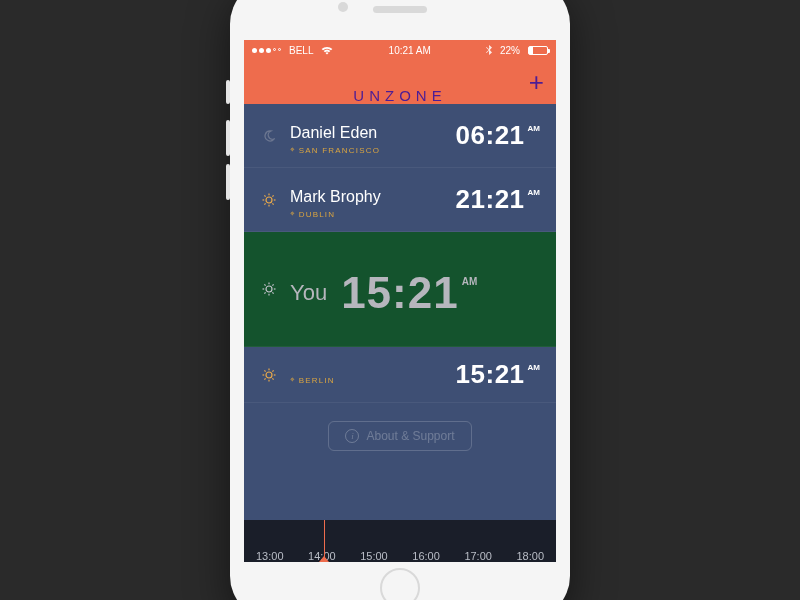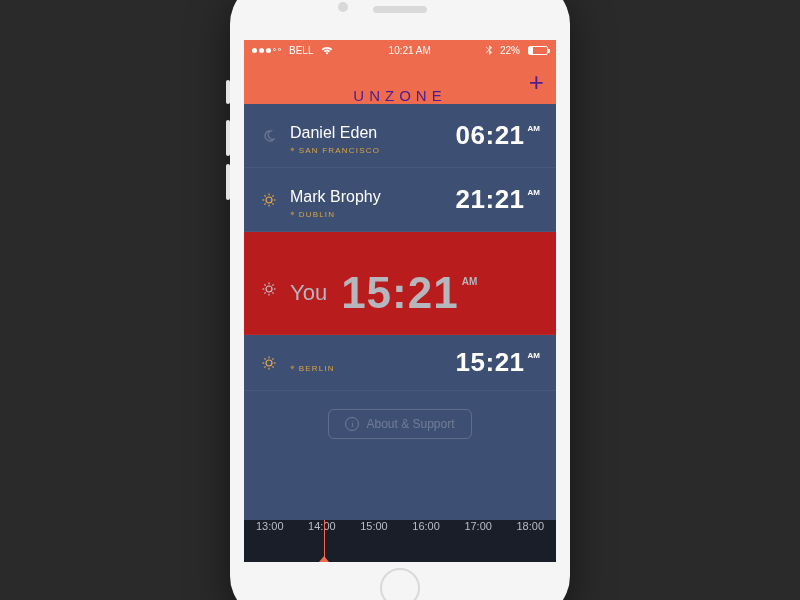--- a/index.html
+++ b/index.html
@@ -64,22 +64,22 @@
     position: absolute; right: 12px; top: 50%; transform: translateY(-50%);
     font-size: 26px; font-weight: 200; line-height: 1; cursor: pointer;
   }
   .list { flex: 1; display: flex; flex-direction: column; }
   .row {
     display: flex; align-items: center; padding: 12px 16px 12px 14px;
     border-bottom: 1px solid rgba(255,255,255,0.06);
     color: #fff;
   }
   .row.you {
-    background: #b91c1c; color: #b6b6bd;
-    padding-top: 28px; padding-bottom: 16px;
+    background: #14532d; color: #b6b6bd;
+    padding-top: 28px; padding-bottom: 28px;
   }
   .row-icon { width: 22px; display:flex; justify-content:center; }
   .row-main { flex: 1; margin-left: 10px; display:flex; flex-direction:column;margin-top:8px; }
   .name { font-size: 16px; font-weight: 300; }
   .loc { font-size: 8px; letter-spacing: 1.2px; text-transform: uppercase; color: #d9a441; display:flex; align-items:center; gap:3px; margin-top:3px;}
   .time-wrap { display:flex; align-items: flex-start; }
   .time { font-size: 26px; font-weight: 800; letter-spacing: 0.5px; }
   .ampm { font-size: 8px; font-weight: 700; margin-left: 3px; margin-top: 4px; }
   .row.you .name { font-size: 22px; font-weight: 300; }
   .row.you .time { font-size: 44px; font-weight: 700; letter-spacing: 1px; }
@@ -87,21 +87,21 @@
   .row.you .row-main { flex-direction: row; align-items: center; }
   .row.you .name { margin-right: 14px; }
   .about-wrap { display:flex; justify-content:center; padding: 18px 0 8px; }
   .about-btn {
     border: 1px solid rgba(255,255,255,0.18); color: rgba(255,255,255,0.25);
     border-radius: 6px; padding: 7px 16px; font-size: 12px;
     display: flex; align-items: center; gap: 7px; cursor: pointer;
   }
   .timeline {
     height: 42px; background: #1a1e29;
-    display: flex; align-items: flex-start; justify-content: space-between;
+    display: flex; align-items: flex-end; justify-content: space-between;
     padding: 0 12px; position: relative;
   }
   .tick { color: #b9bdc6; font-size: 11px; }
   .timeline::before {
     content:""; position:absolute; top:0; left:50%; transform:translateX(-76px);
     width:1px; height:100%; background:#ee6c4d;
   }
   .timeline::after {
     content:""; position:absolute; bottom:0; left:50%; transform:translateX(-81px);
     width:0; height:0; border-left:5px solid transparent; border-right:5px solid transparent;

